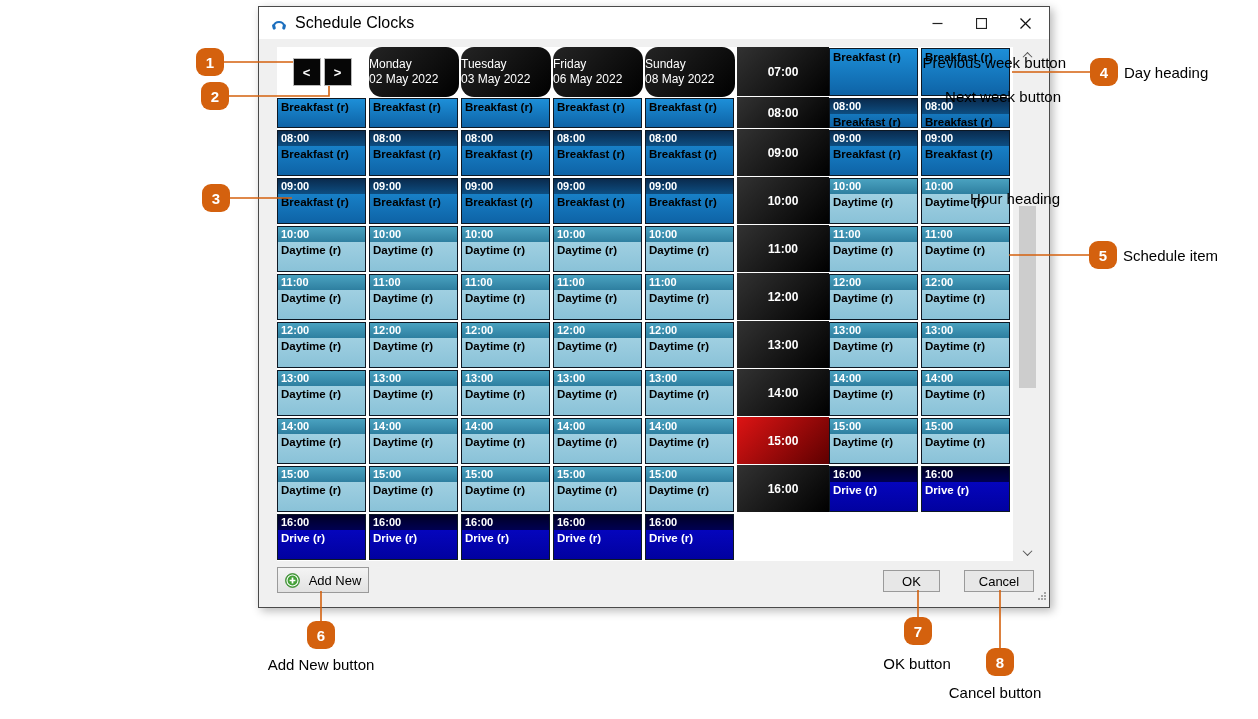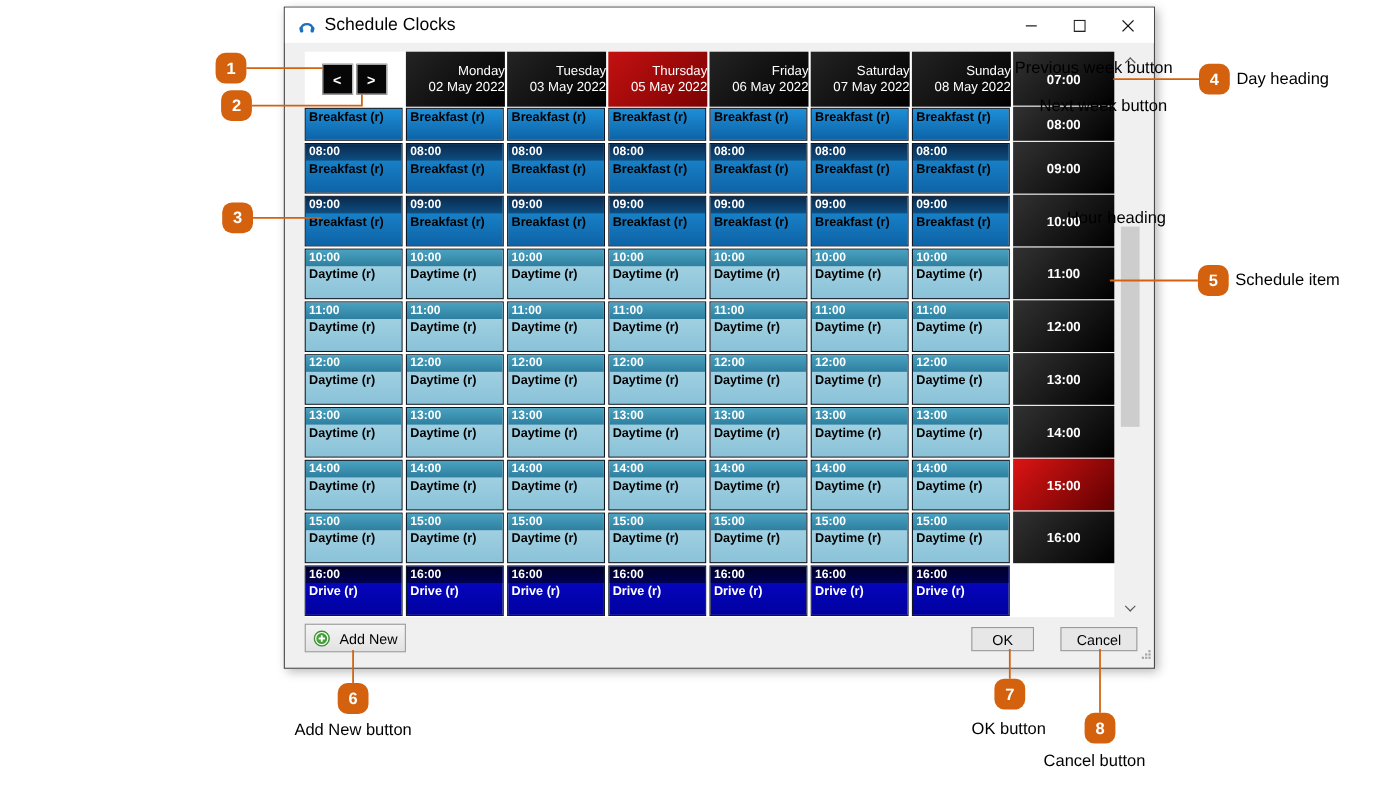--- a/index.html
+++ b/index.html
@@ -16,22 +16,22 @@
   .win-controls{position:absolute;right:2px;top:0;height:32px;display:flex;}
   .win-btn{width:44px;height:32px;display:flex;align-items:center;justify-content:center;cursor:default;}
 
   
   .grid{position:absolute;left:18px;top:40px;width:736px;height:514px;background:#ffffff;
         display:grid;grid-template-columns:repeat(8,92px);grid-template-rows:50px 32px repeat(9,48px);}
   .nav-cell{display:flex;align-items:center;justify-content:center;gap:3px;margin-right:2px;}
   .nav-btn{width:28px;height:28px;background:#060606;border:1px solid #b9b9b9;color:#fff;
            font-size:13px;font-weight:bold;display:flex;align-items:center;justify-content:center;
            cursor:pointer;padding:0;}
-  .day-cell{margin-right:2px;color:#fff;display:flex;flex-direction:column;align-items:flex-end;
-            justify-content:center;font-size:12px;line-height:15px;text-align:center;}
+  .day-cell{margin-right:2px;color:#fff;display:flex;flex-direction:column;align-items:flex-start;
+            justify-content:center;font-size:12px;line-height:15px;text-align:center;border-radius:13px;}
   .hour-cell{margin-bottom:1px;color:#fff;font-size:12px;display:flex;align-items:center;justify-content:center;font-weight:bold;}
   .item-cell{padding:1px 3px 1px 0;box-sizing:border-box;}
   .sched-item{height:100%;box-sizing:border-box;border:1px solid #0d1824;display:flex;flex-direction:column;
               overflow:hidden;cursor:pointer;}
   .item-strip{height:15px;flex:0 0 15px;font-size:11px;font-weight:bold;padding:1px 0 0 3px;box-sizing:border-box;}
   .item-name{font-size:11.5px;font-weight:bold;padding:2px 0 0 3px;}
 
   
   .scrollbar{position:absolute;left:759px;top:40px;width:19px;height:514px;background:#f0f0f0;}
   .scroll-btn{position:absolute;left:0;width:19px;height:17px;display:flex;align-items:center;
@@ -98,31 +98,23 @@
       </div>
 
     <div class="day-cell" style="background: linear-gradient(135deg, rgb(36, 36, 36), rgb(0, 0, 0));">
           <div>Monday</div>
           <div>02 May 2022</div>
         </div>
         <div class="day-cell" style="background: linear-gradient(135deg, rgb(36, 36, 36), rgb(0, 0, 0));">
           <div>Tuesday</div>
           <div>03 May 2022</div>
         </div>
-        <div class="day-cell" style="background: linear-gradient(135deg, rgb(196, 17, 17), rgb(124, 2, 2));">
-          <div>Thursday</div>
-          <div>05 May 2022</div>
-        </div>
         <div class="day-cell" style="background: linear-gradient(135deg, rgb(36, 36, 36), rgb(0, 0, 0));">
           <div>Friday</div>
           <div>06 May 2022</div>
-        </div>
-        <div class="day-cell" style="background: linear-gradient(135deg, rgb(36, 36, 36), rgb(0, 0, 0));">
-          <div>Saturday</div>
-          <div>07 May 2022</div>
         </div>
         <div class="day-cell" style="background: linear-gradient(135deg, rgb(36, 36, 36), rgb(0, 0, 0));">
           <div>Sunday</div>
           <div>08 May 2022</div>
         </div>
         <div class="hour-cell" style="background: linear-gradient(135deg, rgb(50, 50, 50), rgb(0, 0, 0));">07:00</div>
         <div class="item-cell">
           <div class="sched-item" style="background: linear-gradient(rgb(29, 143, 216), rgb(14, 99, 166));">
             <div class="item-name" style="color: rgb(0, 0, 0);">Breakfast (r)</div>
           </div>

